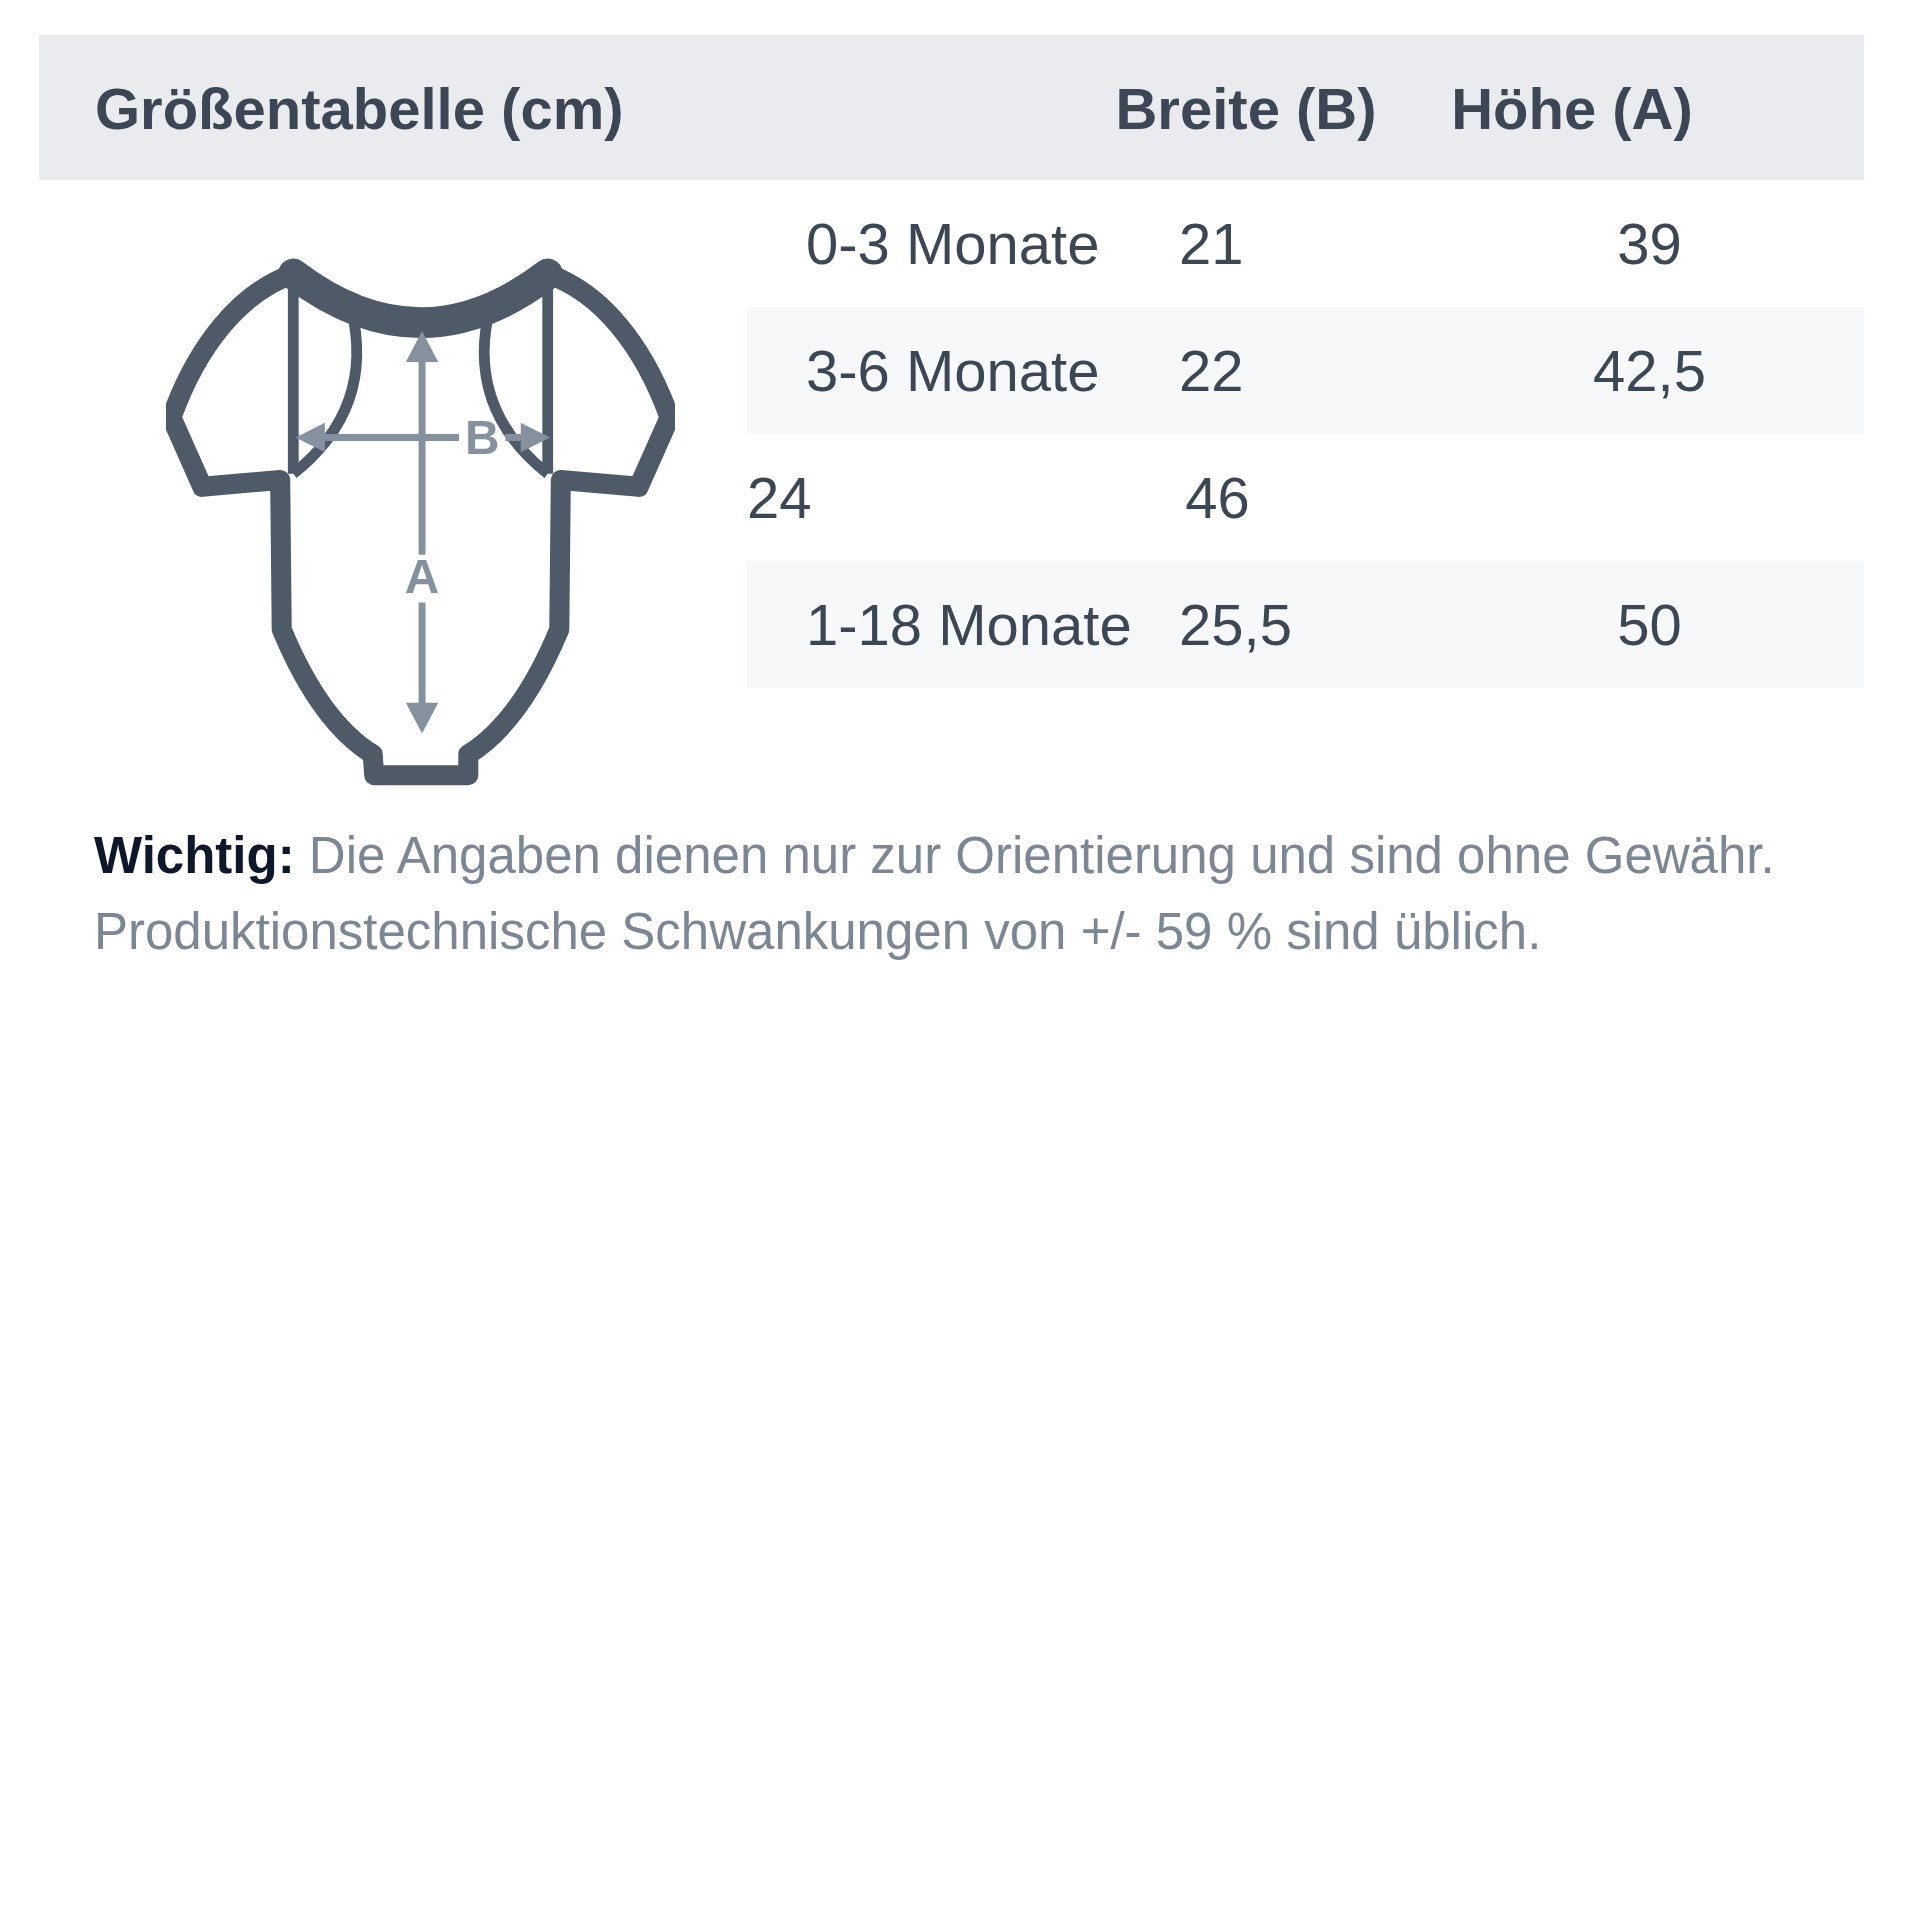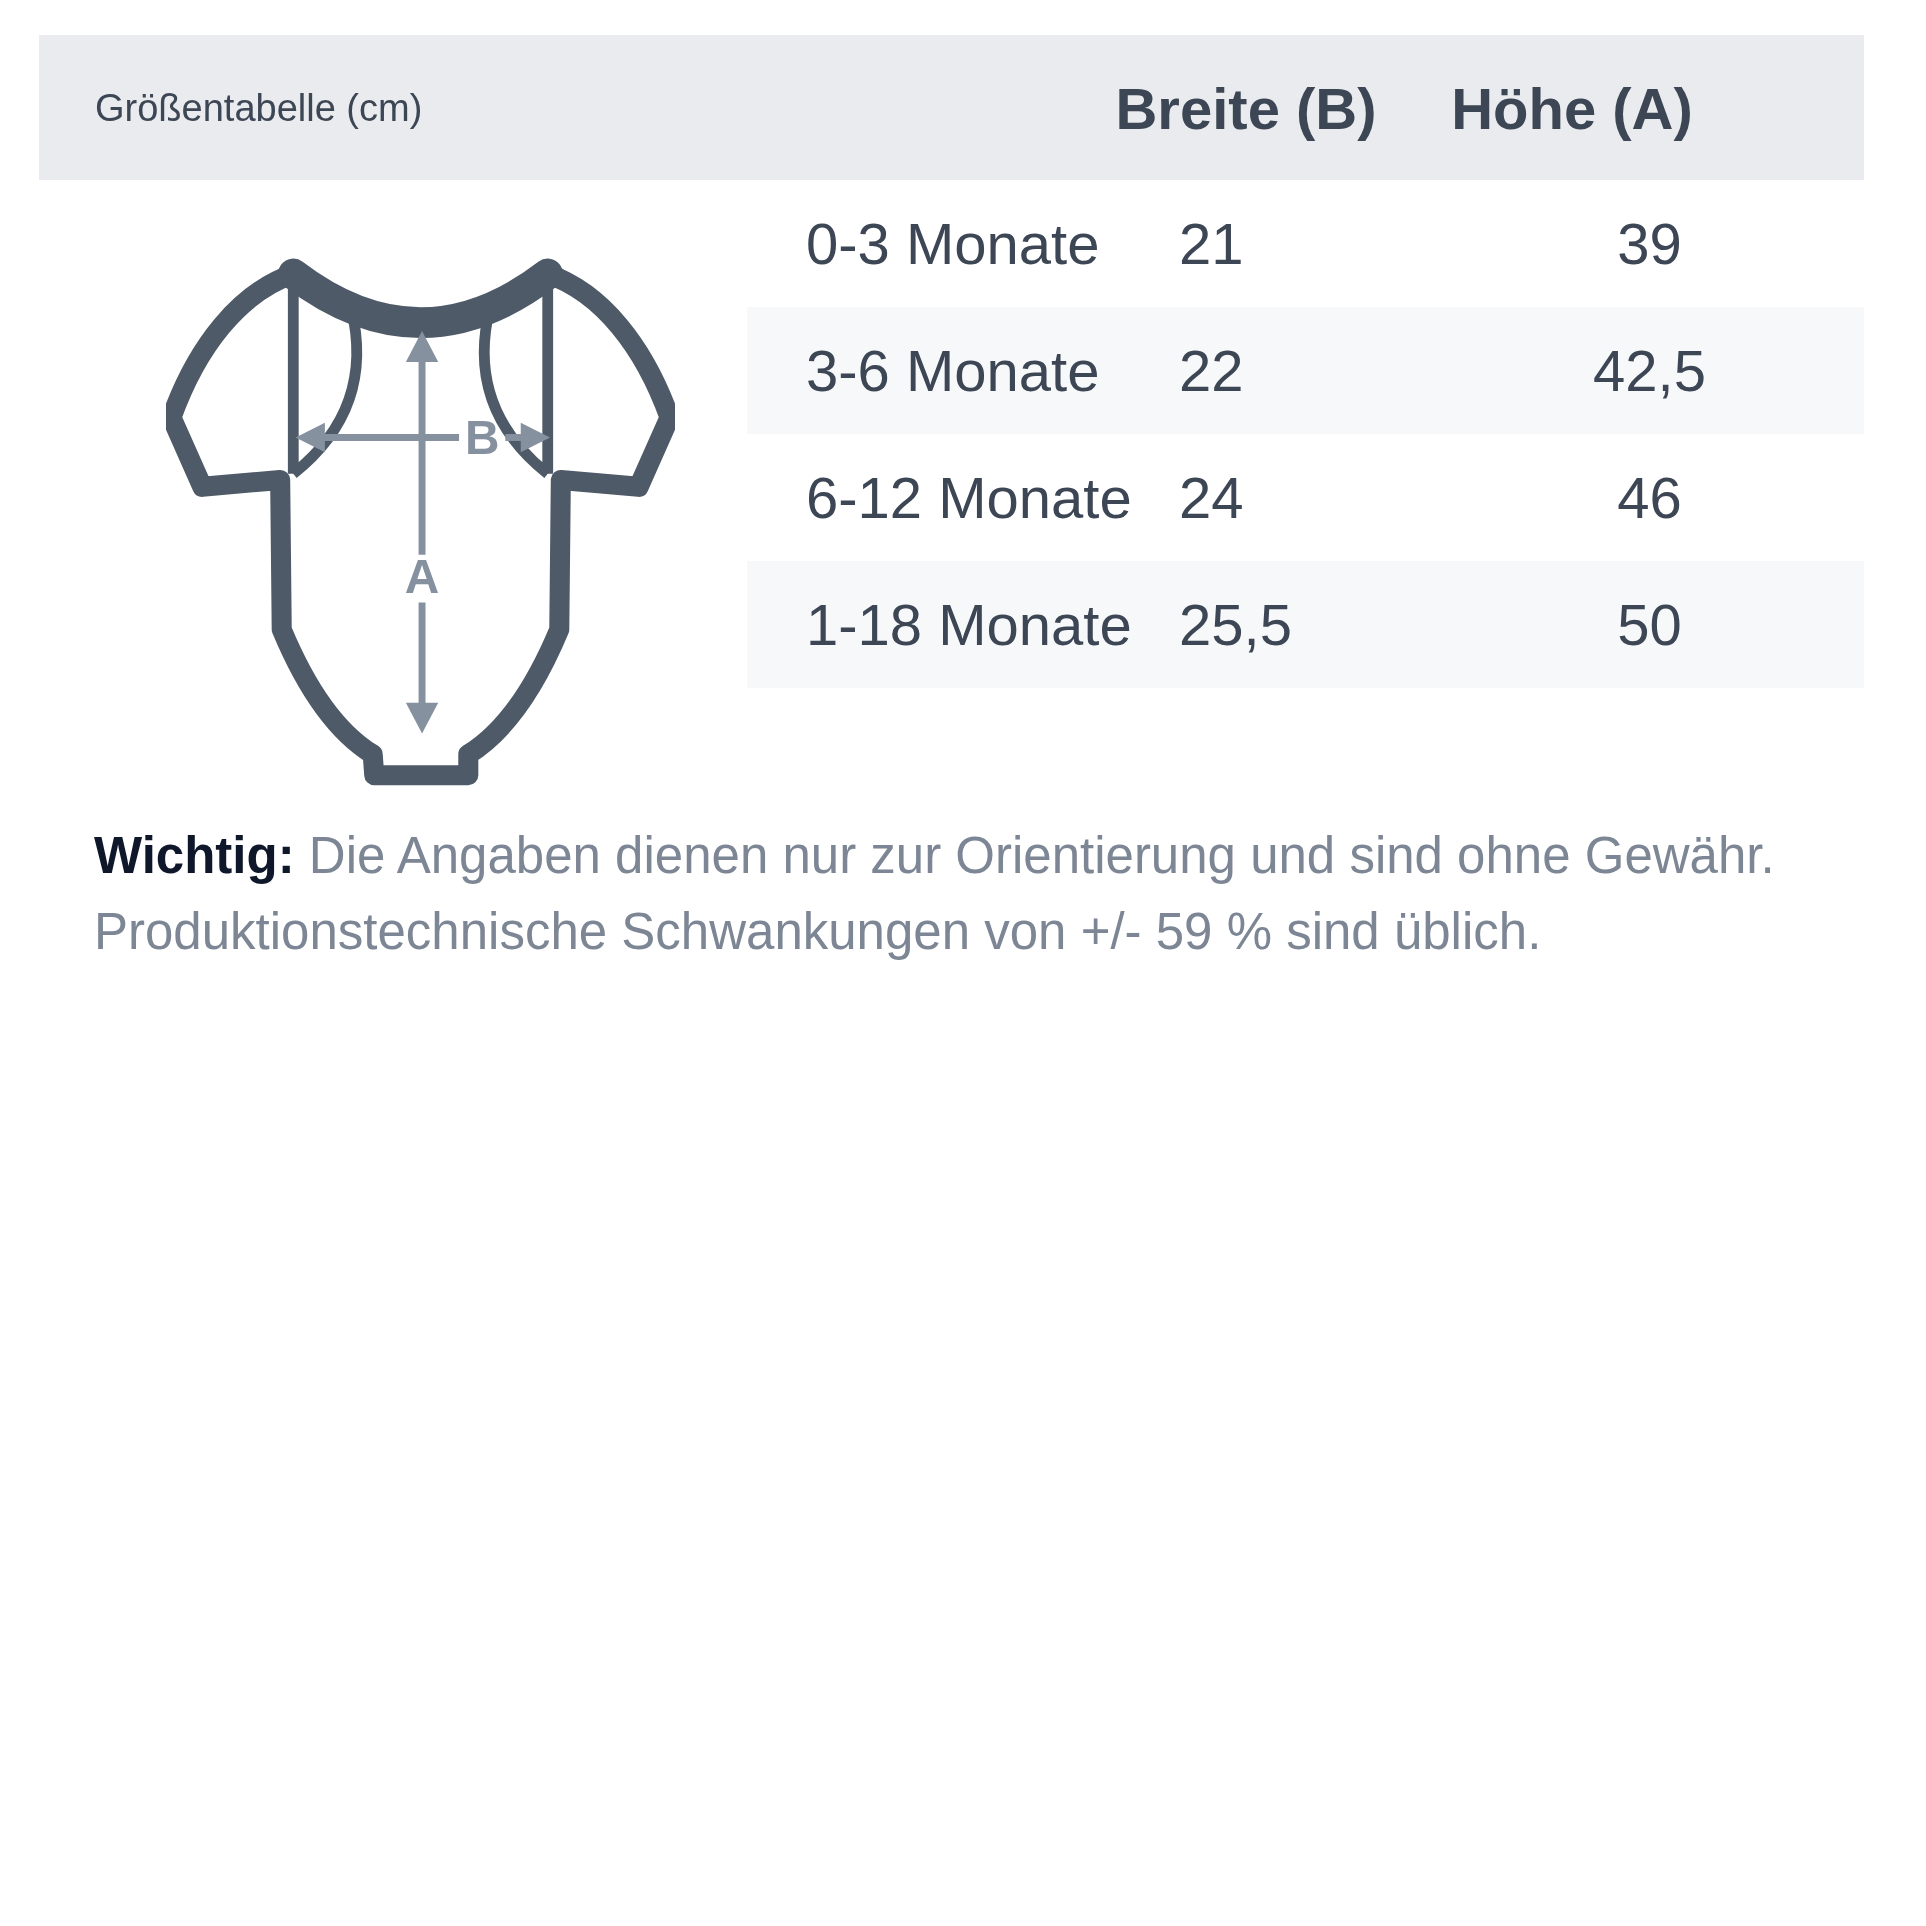--- a/index.html
+++ b/index.html
@@ -11,21 +11,21 @@
     color:#3d4654;
     overflow:hidden;
   }
   
   .header-bar{
     position:absolute;left:39px;top:35px;width:1825px;height:145px;
     background:#e9ebee;
   }
   .header-bar .title{
     position:absolute;left:56px;top:50%;transform:translateY(-50%);
-    font-size:38px;font-weight:normal;white-space:nowrap;
+    font-size:58px;font-weight:bold;white-space:nowrap;
   }
   .header-bar .col-head{
     position:absolute;top:50%;transform:translate(-50%,-50%);
     font-size:58px;font-weight:bold;white-space:nowrap;
   }
   .header-bar .col-head.breite{left:1207px;}
   .header-bar .col-head.hoehe{left:1533px;}
   
   .rows{
     position:absolute;left:747px;top:180px;width:1117px;
@@ -65,21 +65,20 @@
       <div class="cell-label">0-3 Monate</div>
       <div class="cell-b">21</div>
       <div class="cell-a">39</div>
     </div>
     <div class="row">
       <div class="cell-label">3-6 Monate</div>
       <div class="cell-b">22</div>
       <div class="cell-a">42,5</div>
     </div>
     <div class="row">
-      <div class="cell-label">6-12 Monate</div>
       <div class="cell-b">24</div>
       <div class="cell-a">46</div>
     </div>
     <div class="row">
       <div class="cell-label">1-18 Monate</div>
       <div class="cell-b">25,5</div>
       <div class="cell-a">50</div>
     </div>
   </div>
 

